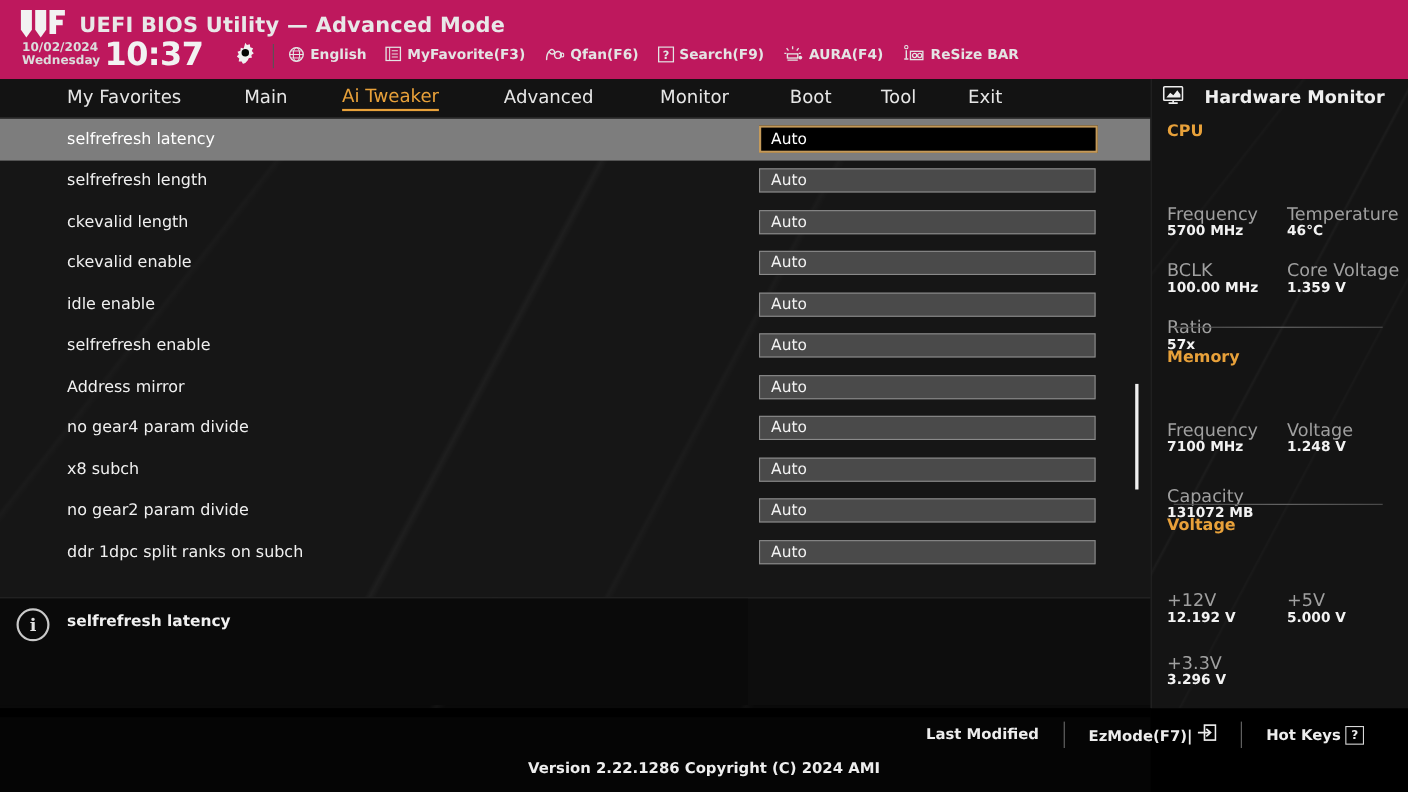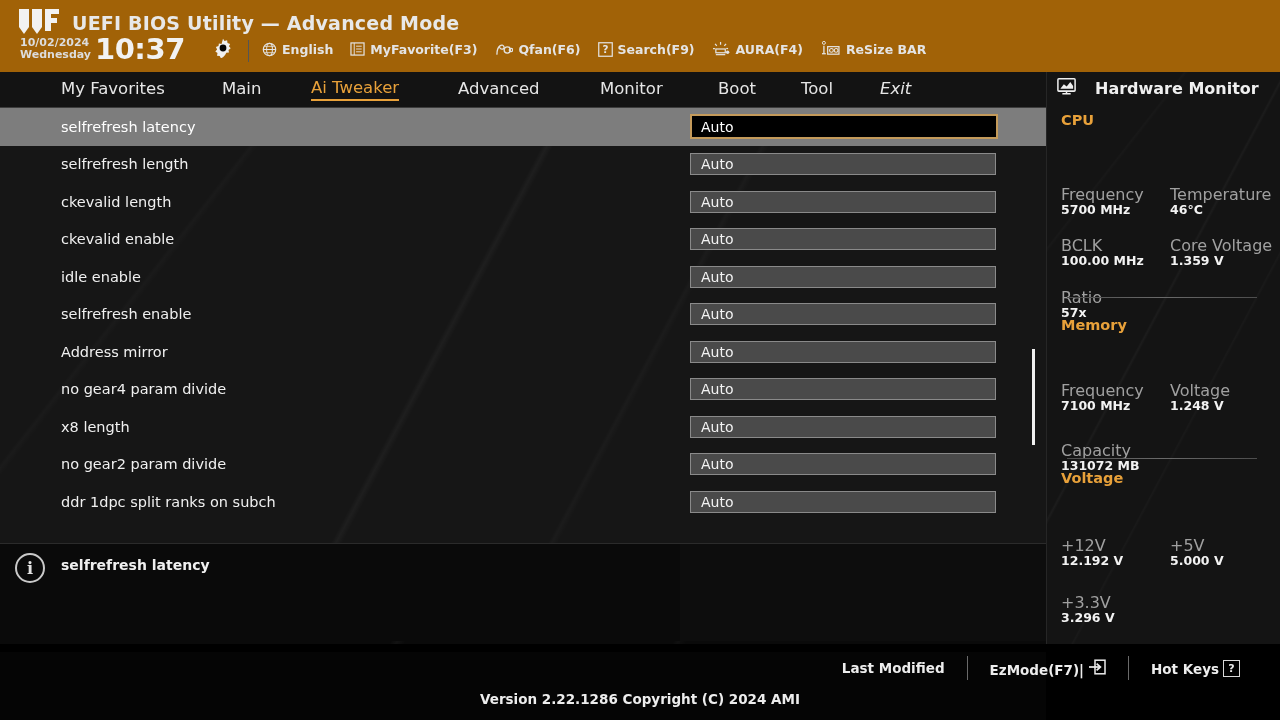--- a/index.html
+++ b/index.html
@@ -23,21 +23,21 @@
     background:
       linear-gradient(118deg, rgba(255,255,255,0) 44%, rgba(255,255,255,0.035) 44.4%, rgba(255,255,255,0) 44.9%),
       linear-gradient(118deg, rgba(255,255,255,0) 61%, rgba(255,255,255,0.022) 61.3%, rgba(255,255,255,0) 61.8%),
       linear-gradient(128deg, rgba(255,255,255,0) 20%, rgba(255,255,255,0.018) 20.3%, rgba(255,255,255,0) 20.8%);
   }
 
   
   #header {
     position: absolute; left: 0; top: 0;
     width: 1280px; height: 72px;
-    background: #a16207;
+    background: #be185d;
     overflow: hidden;
   }
   #tuf-logo {
     position: absolute; left: 17px; top: 9px;
     width: 44px; height: 26px;
   }
   #title {
     position: absolute; left: 72px; top: 12px;
     font-size: 19px; font-weight: bold; color: #e8e8e8;
     letter-spacing: 0.2px;
@@ -344,21 +344,21 @@
   </div>
 
   <div id="nav">
       <div class="nav-item" style="position: absolute; left: 61px;">My Favorites</div>
       <div class="nav-item" style="position: absolute; left: 222px;">Main</div>
       <div class="nav-item active" style="position: absolute; left: 311px;">Ai Tweaker</div>
       <div class="nav-item" style="position: absolute; left: 458px;">Advanced</div>
       <div class="nav-item" style="position: absolute; left: 600px;">Monitor</div>
       <div class="nav-item" style="position: absolute; left: 718px;">Boot</div>
       <div class="nav-item" style="position: absolute; left: 801px;">Tool</div>
-      <div class="nav-item" style="position: absolute; left: 880px; font-style: italic;">Exit</div>
+      <div class="nav-item" style="position: absolute; left: 880px;">Exit</div>
     </div>
 
   <div id="content" class="tex">
       <div class="row selected">
         <div class="label">selfrefresh latency</div>
         <div class="field">
           <span>Auto</span>
         </div>
       </div>
       <div class="row">
@@ -397,21 +397,21 @@
           <span>Auto</span>
         </div>
       </div>
       <div class="row">
         <div class="label">no gear4 param divide</div>
         <div class="field">
           <span>Auto</span>
         </div>
       </div>
       <div class="row">
-        <div class="label">x8 length</div>
+        <div class="label">x8 subch</div>
         <div class="field">
           <span>Auto</span>
         </div>
       </div>
       <div class="row">
         <div class="label">no gear2 param divide</div>
         <div class="field">
           <span>Auto</span>
         </div>
       </div>

